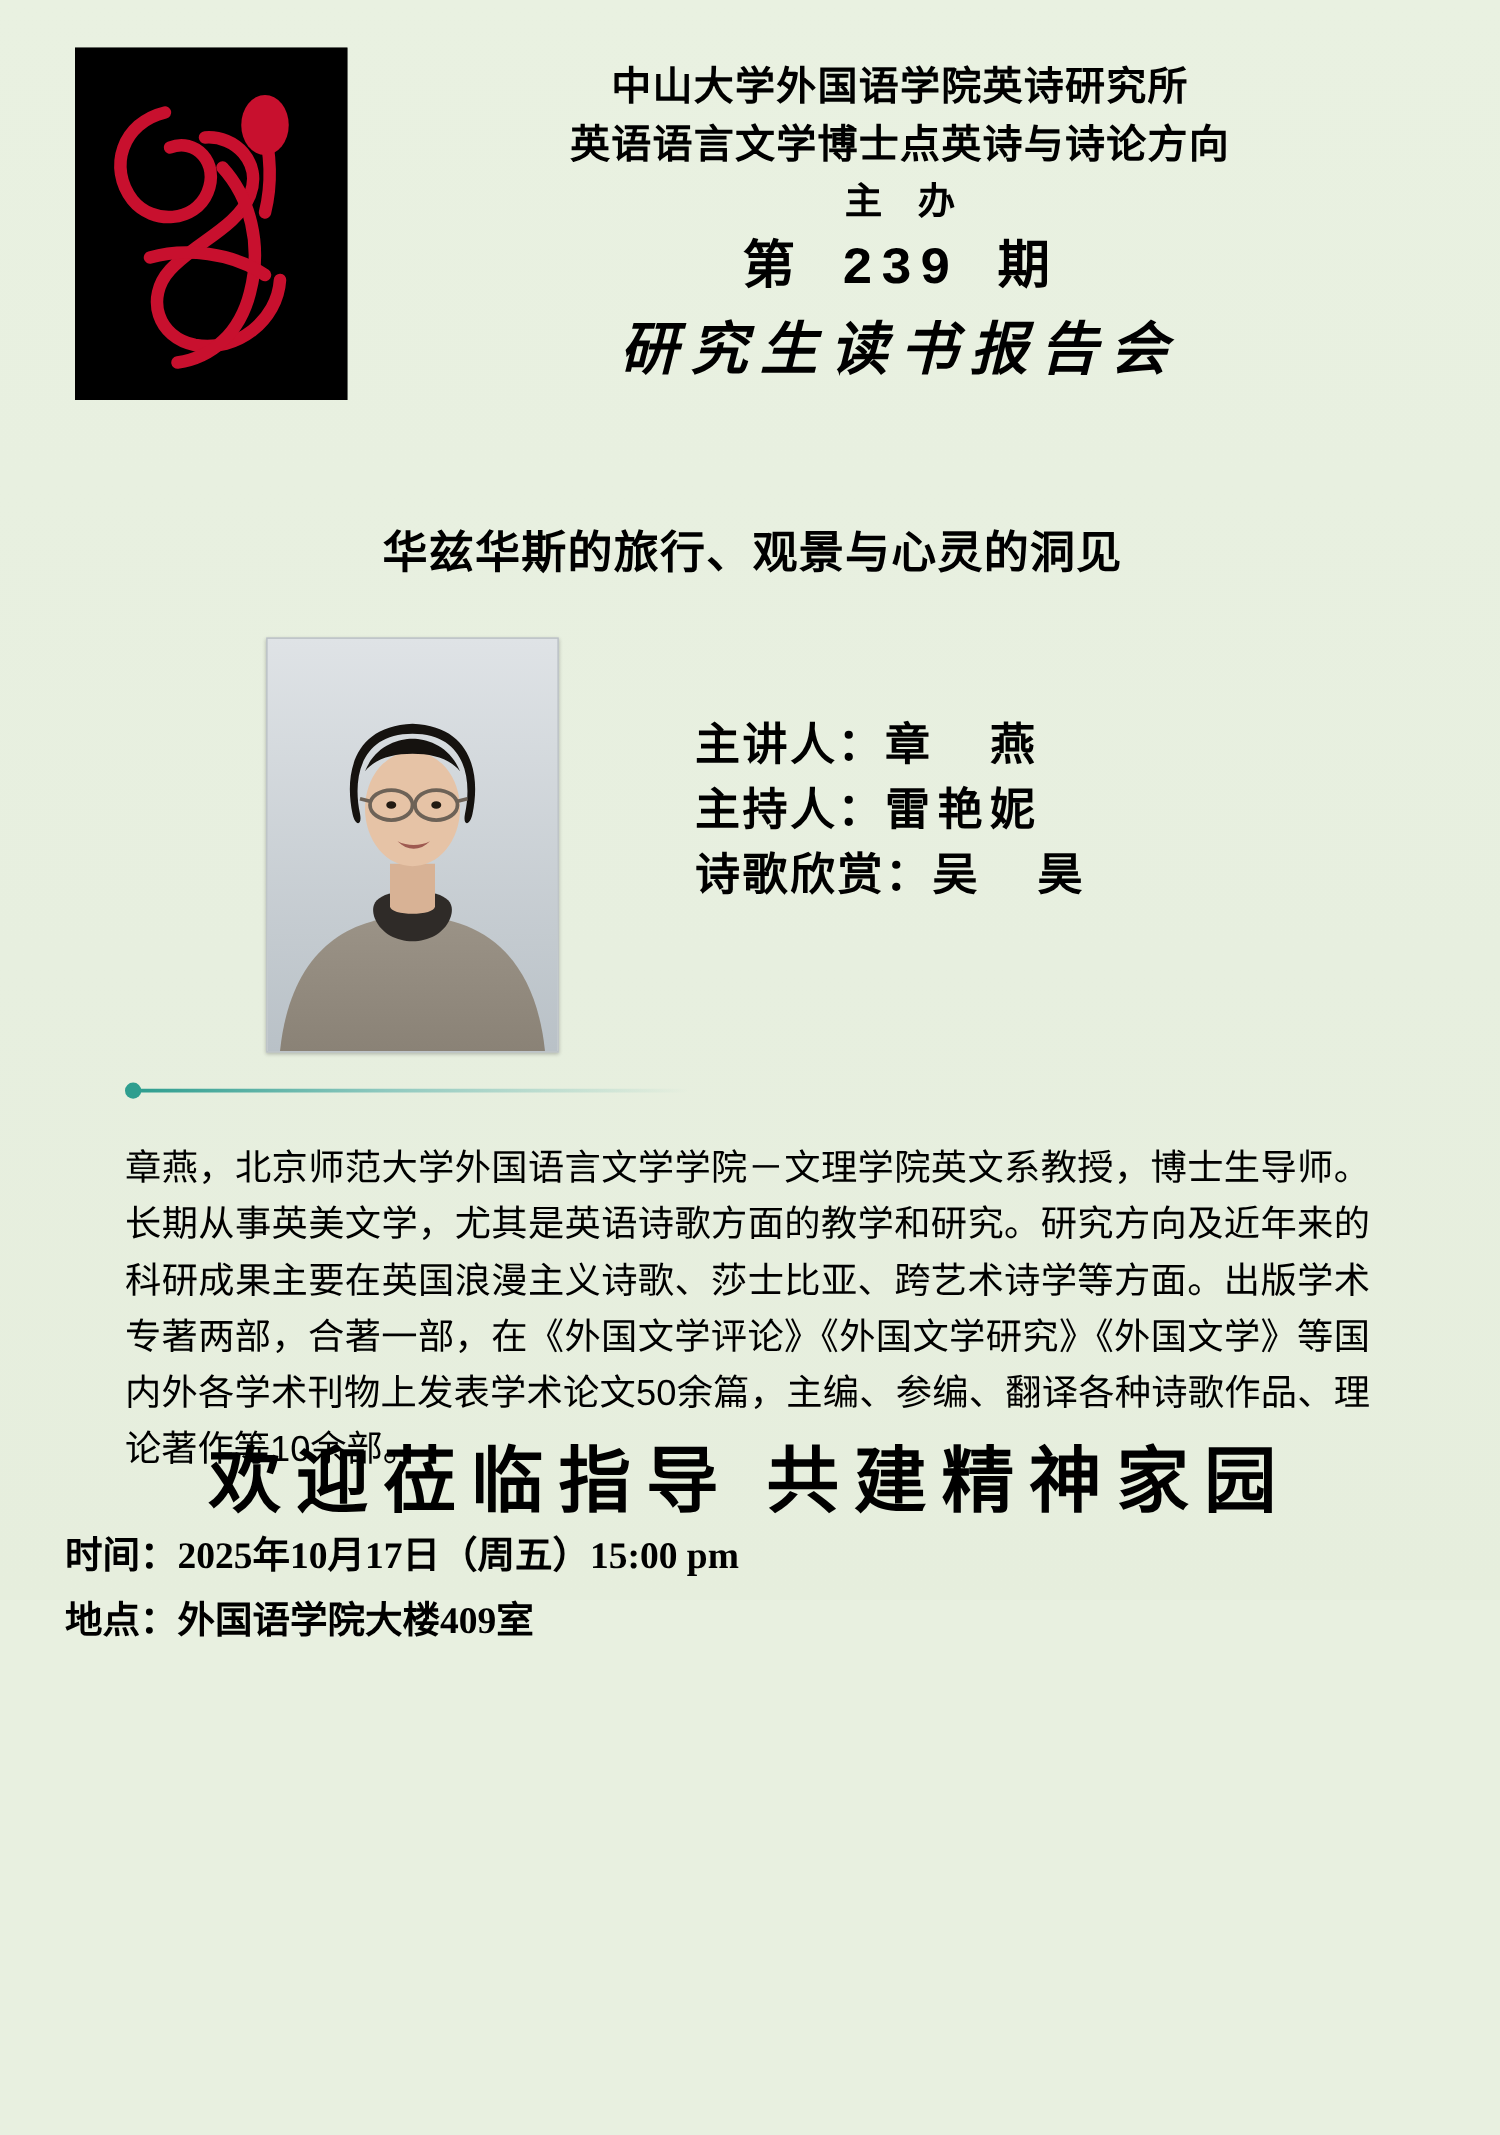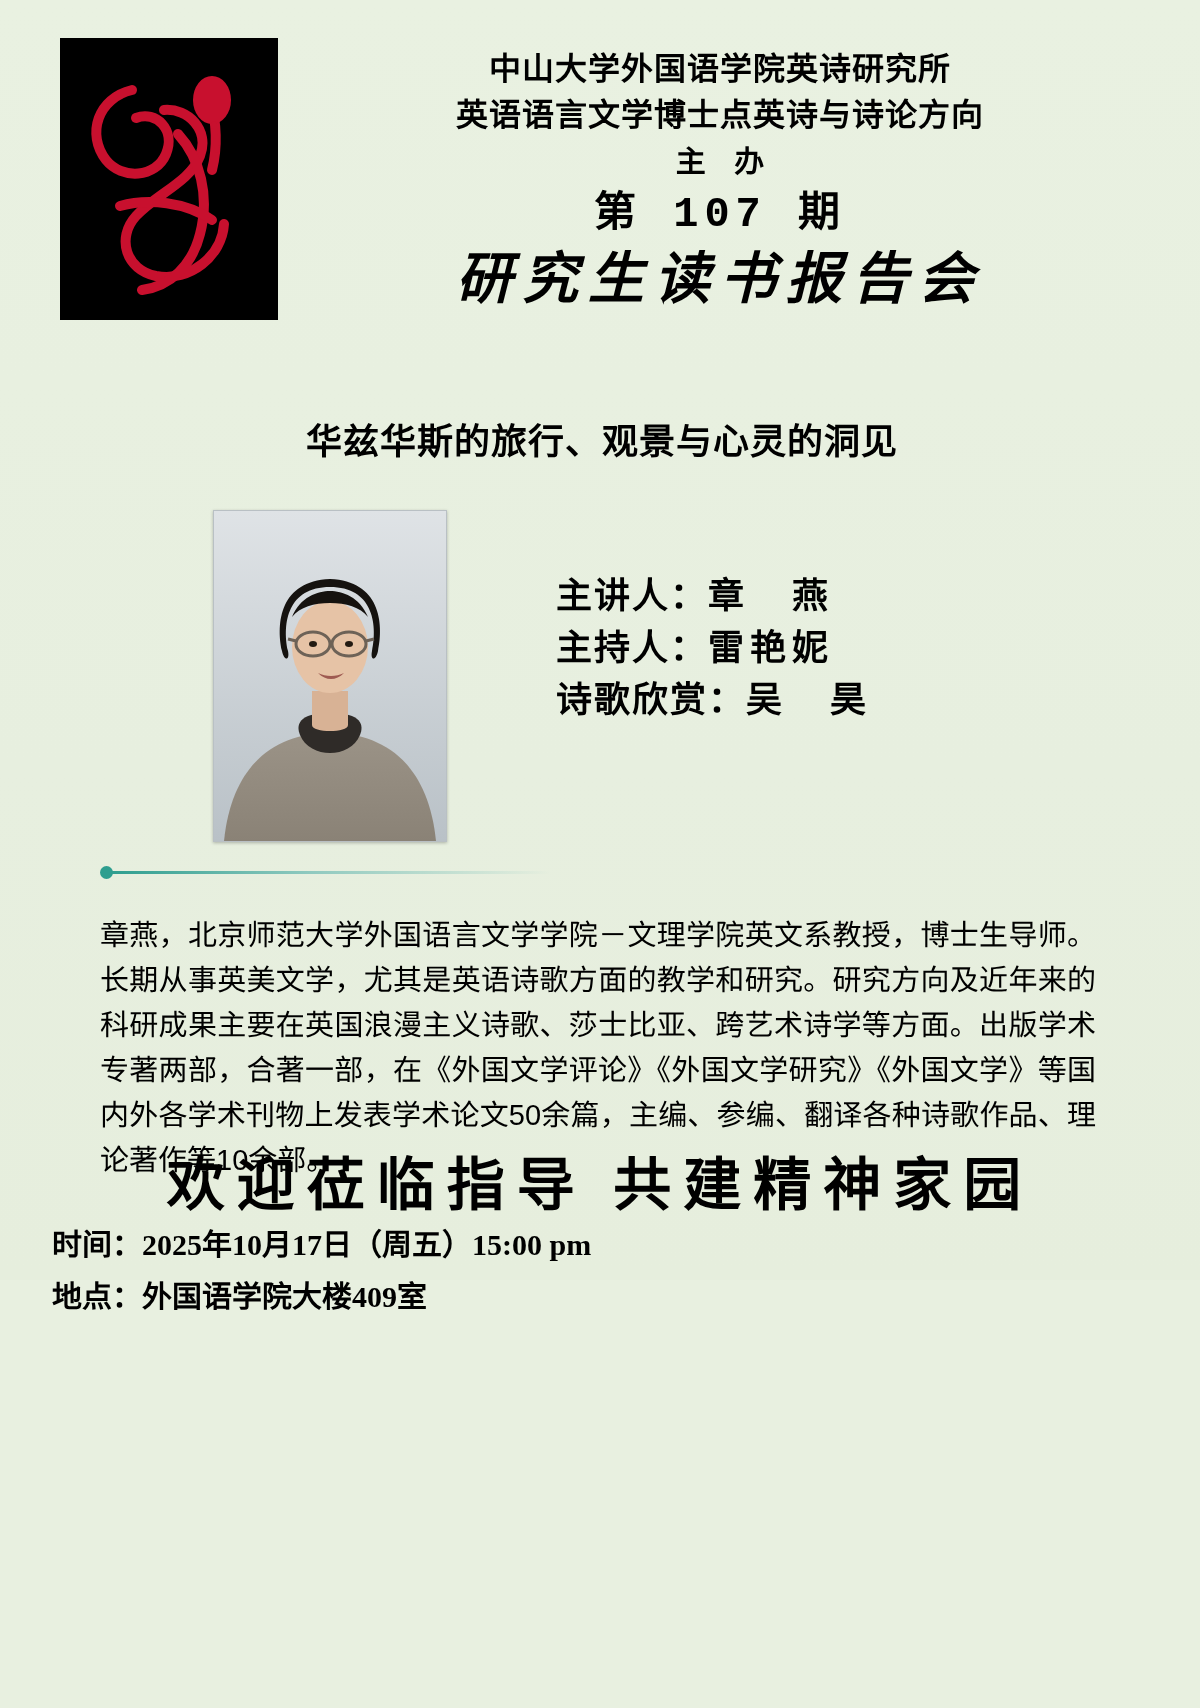--- a/index.html
+++ b/index.html
@@ -66,24 +66,24 @@
     padding-left: 10px;
   }
   .issue-line {
     font-family: "Liberation Mono", monospace;
     font-weight: bold;
     font-size: 42px;
     line-height: 58px;
     letter-spacing: 6px;
   }
   .report-line {
-    font-family: Liberation Serif, serif;
+    font-family: Liberation Sans, sans-serif;
     font-weight: bold;
     font-style: italic;
-    font-size: 56px;
+    font-size: 46px;
     line-height: 70px;
     letter-spacing: 10px;
   }
 
   
   .talk-title {
     margin-top: 62px;
     text-align: center;
     font-weight: bold;
     font-size: 36px;
@@ -202,21 +202,21 @@
         </g>
         <ellipse cx="152" cy="62" rx="19" ry="24" fill="#c8102e"></ellipse>
         <path d="M154 86 L157 112" stroke="#c8102e" stroke-width="5" stroke-linecap="round"></path>
       </svg>
     </div>
 
     <div class="header-text">
       <div class="org-line">中山大学外国语学院英诗研究所</div>
       <div class="org-line">英语语言文学博士点英诗与诗论方向</div>
       <div class="host-line">主 办</div>
-      <div class="issue-line">第 107 期</div>
+      <div class="issue-line">第 239 期</div>
       <div class="report-line">研究生读书报告会</div>
     </div>
   </div>
 
   <div class="talk-title">华兹华斯的旅行、观景与心灵的洞见</div>
 
   <div class="speaker-block">
 
     <div class="portrait">
       <svg width="232" height="330" viewBox="0 0 232 330">

